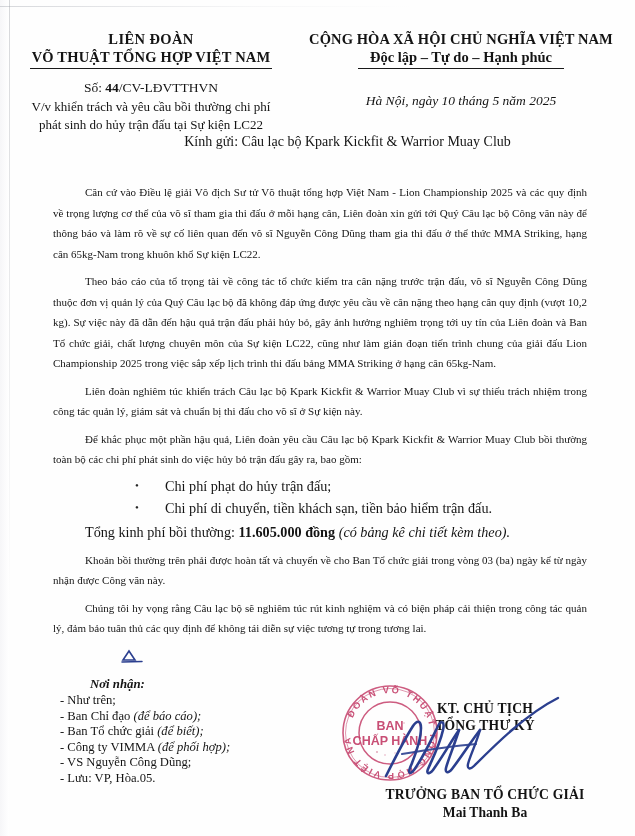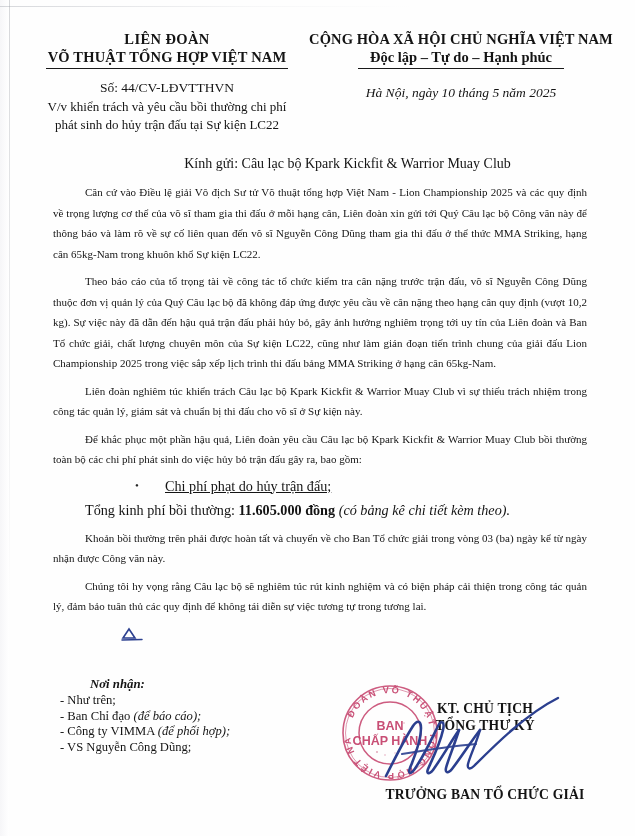--- a/index.html
+++ b/index.html
@@ -43,21 +43,21 @@
   
   .header {
     position: absolute;
     top: 30px;
     left: 0;
     right: 0;
     height: 100px;
   }
   .hdr-left {
     position: absolute;
-    left: 24px;
+    left: 8px;
     width: 286px;
     text-align: center;
   }
   .hdr-right {
     position: absolute;
     left: 306px;
     width: 310px;
     text-align: center;
   }
   .org-line1 {
@@ -73,50 +73,50 @@
     line-height: 19px;
     display: inline-block;
     border-bottom: 1.3px solid #191919;
     padding: 0 2px 1px 2px;
   }
   .doc-no {
     margin-top: 10px;
     font-size: 13.5px;
     line-height: 18px;
   }
-  .doc-no b { font-weight: normal; }
+  .doc-no b { font-weight: bold; }
   .doc-subject {
     font-size: 13px;
     line-height: 17px;
     margin-top: 1px;
   }
   .nat-line1 {
     font-weight: bold;
     font-size: 14.5px;
     letter-spacing: .1px;
     line-height: 18px;
   }
   .nat-line2 {
     font-weight: bold;
     font-size: 14.5px;
     line-height: 19px;
     display: inline-block;
     border-bottom: 1.3px solid #191919;
     padding: 0 12px 1px 12px;
   }
   .date-line {
-    margin-top: 16px;
+    margin-top: 24px;
     font-style: italic;
     font-size: 13.5px;
   }
 
   
   .recipient {
     position: absolute;
-    top: 156px;
+    top: 134px;
     left: 0; right: 0;
     text-align: center;
     font-size: 14px;
     padding-left: 60px;
   }
 
   
   .body-block {
     position: absolute;
     top: 182px;
@@ -129,21 +129,20 @@
     text-justify: inter-word;
     text-indent: 32px;
     font-size: 11px;
     line-height: 20.5px;
   }
   p.para.tight { margin-bottom: 6px; }
   .bullets {
     margin: 2px 0 3px 0;
     padding: 0;
     list-style: none;
-    text-decoration: underline;
   }
   .bullets li {
     font-size: 14.2px;
     line-height: 21px;
     position: relative;
     padding-left: 112px;
     margin-bottom: 1px;
   }
   .bullets li::before {
     content: "\2022";
@@ -283,20 +282,21 @@
   <div class="recipient">Kính gửi: Câu lạc bộ Kpark Kickfit &amp; Warrior Muay Club</div>
 
   <div class="body-block">
     <p class="para">Căn cứ vào Điều lệ giải Vô địch Sư tử Võ thuật tổng hợp Việt Nam - Lion Championship 2025 và các quy định về trọng lượng cơ thể của võ sĩ tham gia thi đấu ở mỗi hạng cân, Liên đoàn xin gửi tới Quý Câu lạc bộ Công văn này để thông báo và làm rõ về sự cố liên quan đến võ sĩ Nguyễn Công Dũng tham gia thi đấu ở thể thức MMA Striking, hạng cân 65kg-Nam trong khuôn khổ Sự kiện LC22.</p>
     <p class="para">Theo báo cáo của tổ trọng tài về công tác tổ chức kiểm tra cân nặng trước trận đấu, võ sĩ Nguyễn Công Dũng thuộc đơn vị quản lý của Quý Câu lạc bộ đã không đáp ứng được yêu cầu về cân nặng theo hạng cân quy định (vượt 10,2 kg). Sự việc này đã dẫn đến hậu quả trận đấu phải hủy bỏ, gây ảnh hưởng nghiêm trọng tới uy tín của Liên đoàn và Ban Tổ chức giải, chất lượng chuyên môn của Sự kiện LC22, cũng như làm gián đoạn tiến trình chung của giải đấu Lion Championship 2025 trong việc sắp xếp lịch trình thi đấu bảng MMA Striking ở hạng cân 65kg-Nam.</p>
     <p class="para">Liên đoàn nghiêm túc khiển trách Câu lạc bộ Kpark Kickfit &amp; Warrior Muay Club vì sự thiếu trách nhiệm trong công tác quản lý, giám sát và chuẩn bị thi đấu cho võ sĩ ở Sự kiện này.</p>
     <p class="para tight">Để khắc phục một phần hậu quả, Liên đoàn yêu cầu Câu lạc bộ Kpark Kickfit &amp; Warrior Muay Club bồi thường toàn bộ các chi phí phát sinh do việc hủy bỏ trận đấu gây ra, bao gồm:</p>
 
     <ul class="bullets">
       <li>Chi phí phạt do hủy trận đấu;</li>
+      <li>Chi phí di chuyển, tiền khách sạn, tiền bảo hiểm trận đấu.</li>
     </ul>
 
     <div class="total-line">
       <span>Tổng kinh phí bồi thường:</span>
       <b>11.605.000 đồng</b>
       <i>(có bảng kê chi tiết kèm theo).</i>
     </div>
 
     <p class="para">Khoản bồi thường trên phải được hoàn tất và chuyển về cho Ban Tổ chức giải trong vòng 03 (ba) ngày kể từ ngày nhận được Công văn này.</p>
     <p class="para">Chúng tôi hy vọng rằng Câu lạc bộ sẽ nghiêm túc rút kinh nghiệm và có biện pháp cải thiện trong công tác quản lý, đảm bảo tuân thủ các quy định để không tái diễn sự việc tương tự trong tương lai.</p>
@@ -307,30 +307,33 @@
             <path d="M2 13 L22 12.4" stroke="#2b3f8f" stroke-width="1.5" fill="none" stroke-linecap="round"></path>
           </svg></span>
     </div>
   </div>
 
   <div class="recipients-block">
     <div class="recipients-title">Nơi nhận:</div>
     <ul>
       <li><span>- Như trên;</span><i></i></li>
       <li><span>- Ban Chỉ đạo </span><i>(để báo cáo);</i></li>
+      <li><span>- Ban Tổ chức giải </span><i>(để biết);</i></li>
       <li><span>- Công ty VIMMA </span><i>(để phối hợp);</i></li>
       <li><span>- VS Nguyễn Công Dũng;</span><i></i></li>
+      <li><span>- Lưu: VP, Hòa.05.</span><i></i></li>
     </ul>
   </div>
 
   <div class="sign-block">
     <div class="sign-role1">KT. CHỦ TỊCH</div>
     <div class="sign-role2">TỔNG THƯ KÝ</div>
     <div class="sign-gap"></div>
     <div class="sign-role3">TRƯỞNG BAN TỔ CHỨC GIẢI</div>
+    <div class="sign-name">Mai Thanh Ba</div>
   </div>
 
   <div class="seal">
     <svg width="106" height="106" viewBox="0 0 106 106">
       <defs>
         <path id="sealOuterPath" d="M 53,53 m -40,0 a 40,40 0 1,1 80,0 a 40,40 0 1,1 -80,0"></path>
       </defs>
       <circle cx="53" cy="53" r="47" fill="none" stroke="#c4406a" stroke-width="1.6" opacity="0.85"></circle>
       <circle cx="53" cy="53" r="44.5" fill="none" stroke="#c4406a" stroke-width="0.9" opacity="0.6"></circle>
       <circle cx="53" cy="53" r="31" fill="none" stroke="#c4406a" stroke-width="1.5" opacity="0.85"></circle>

